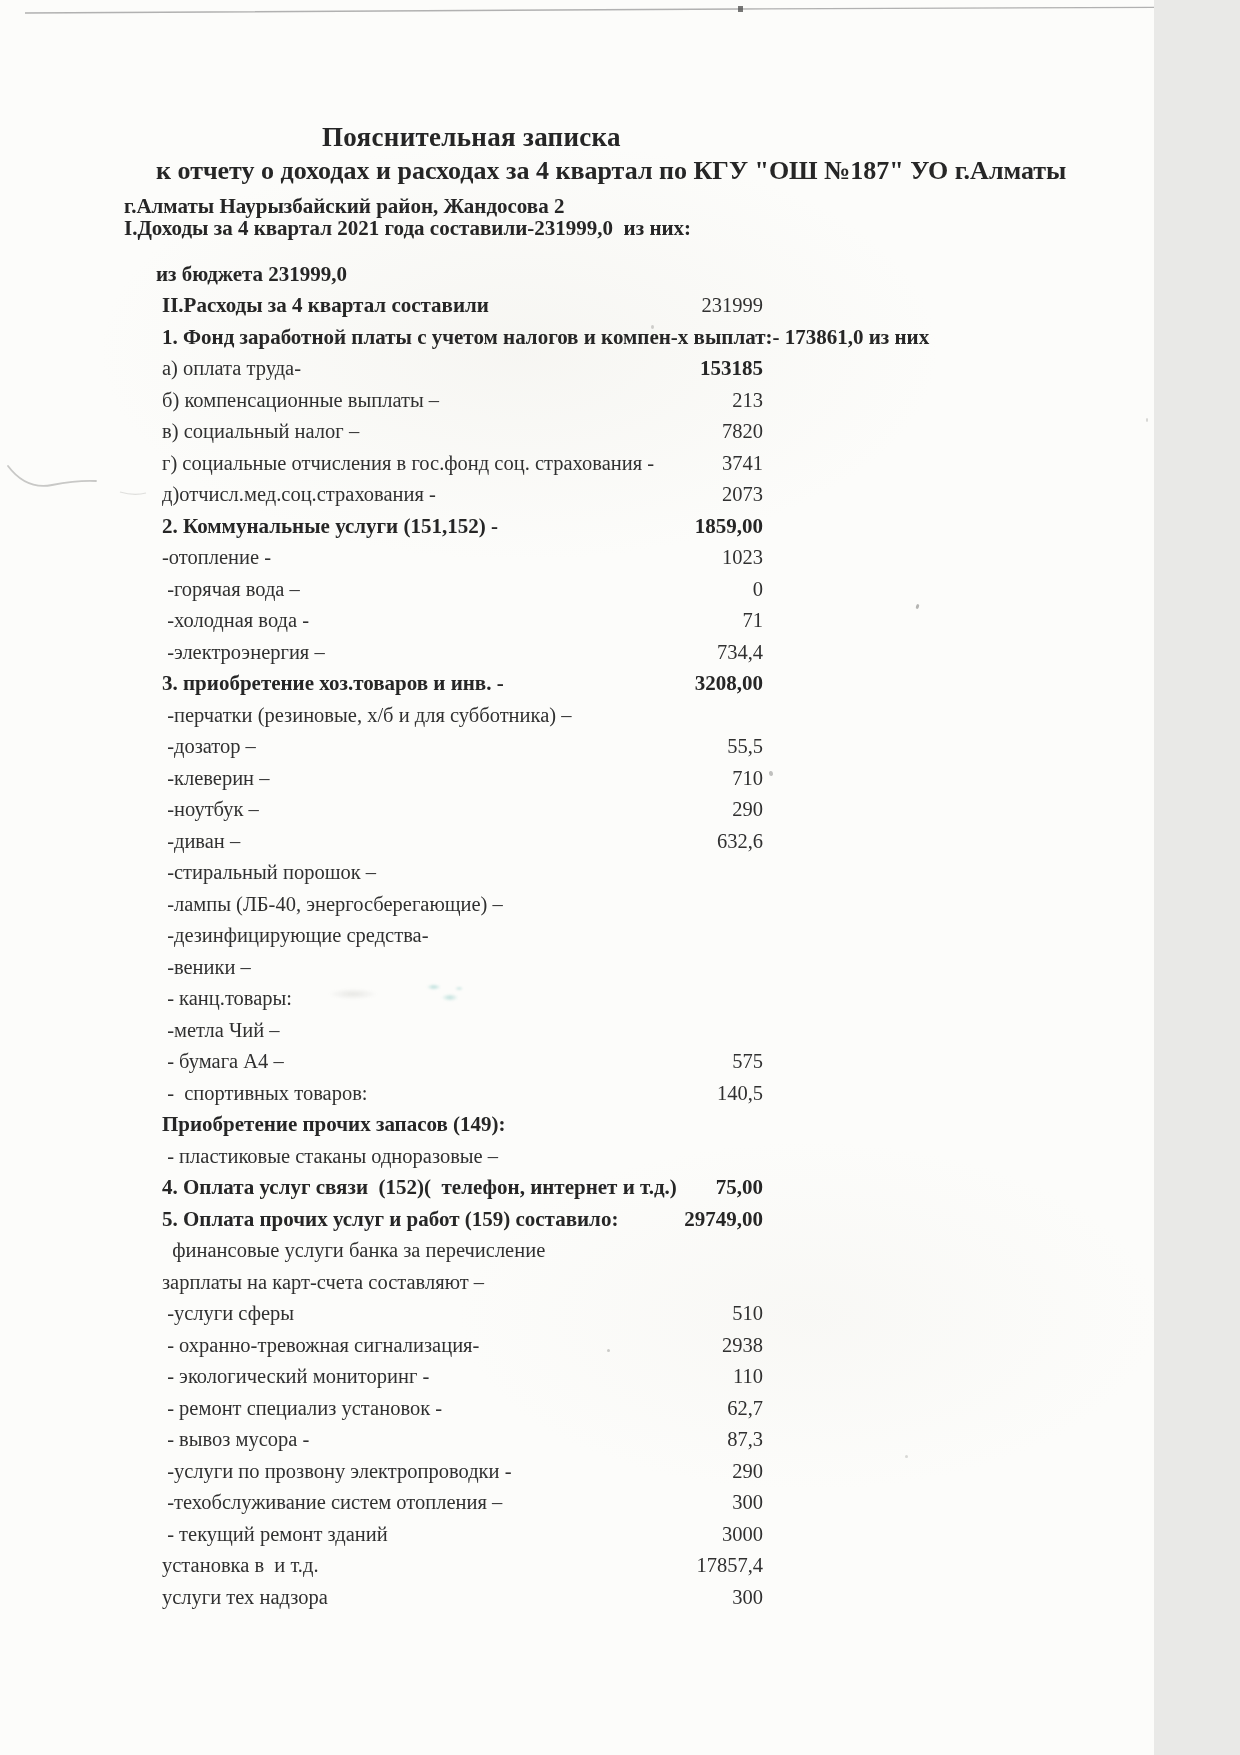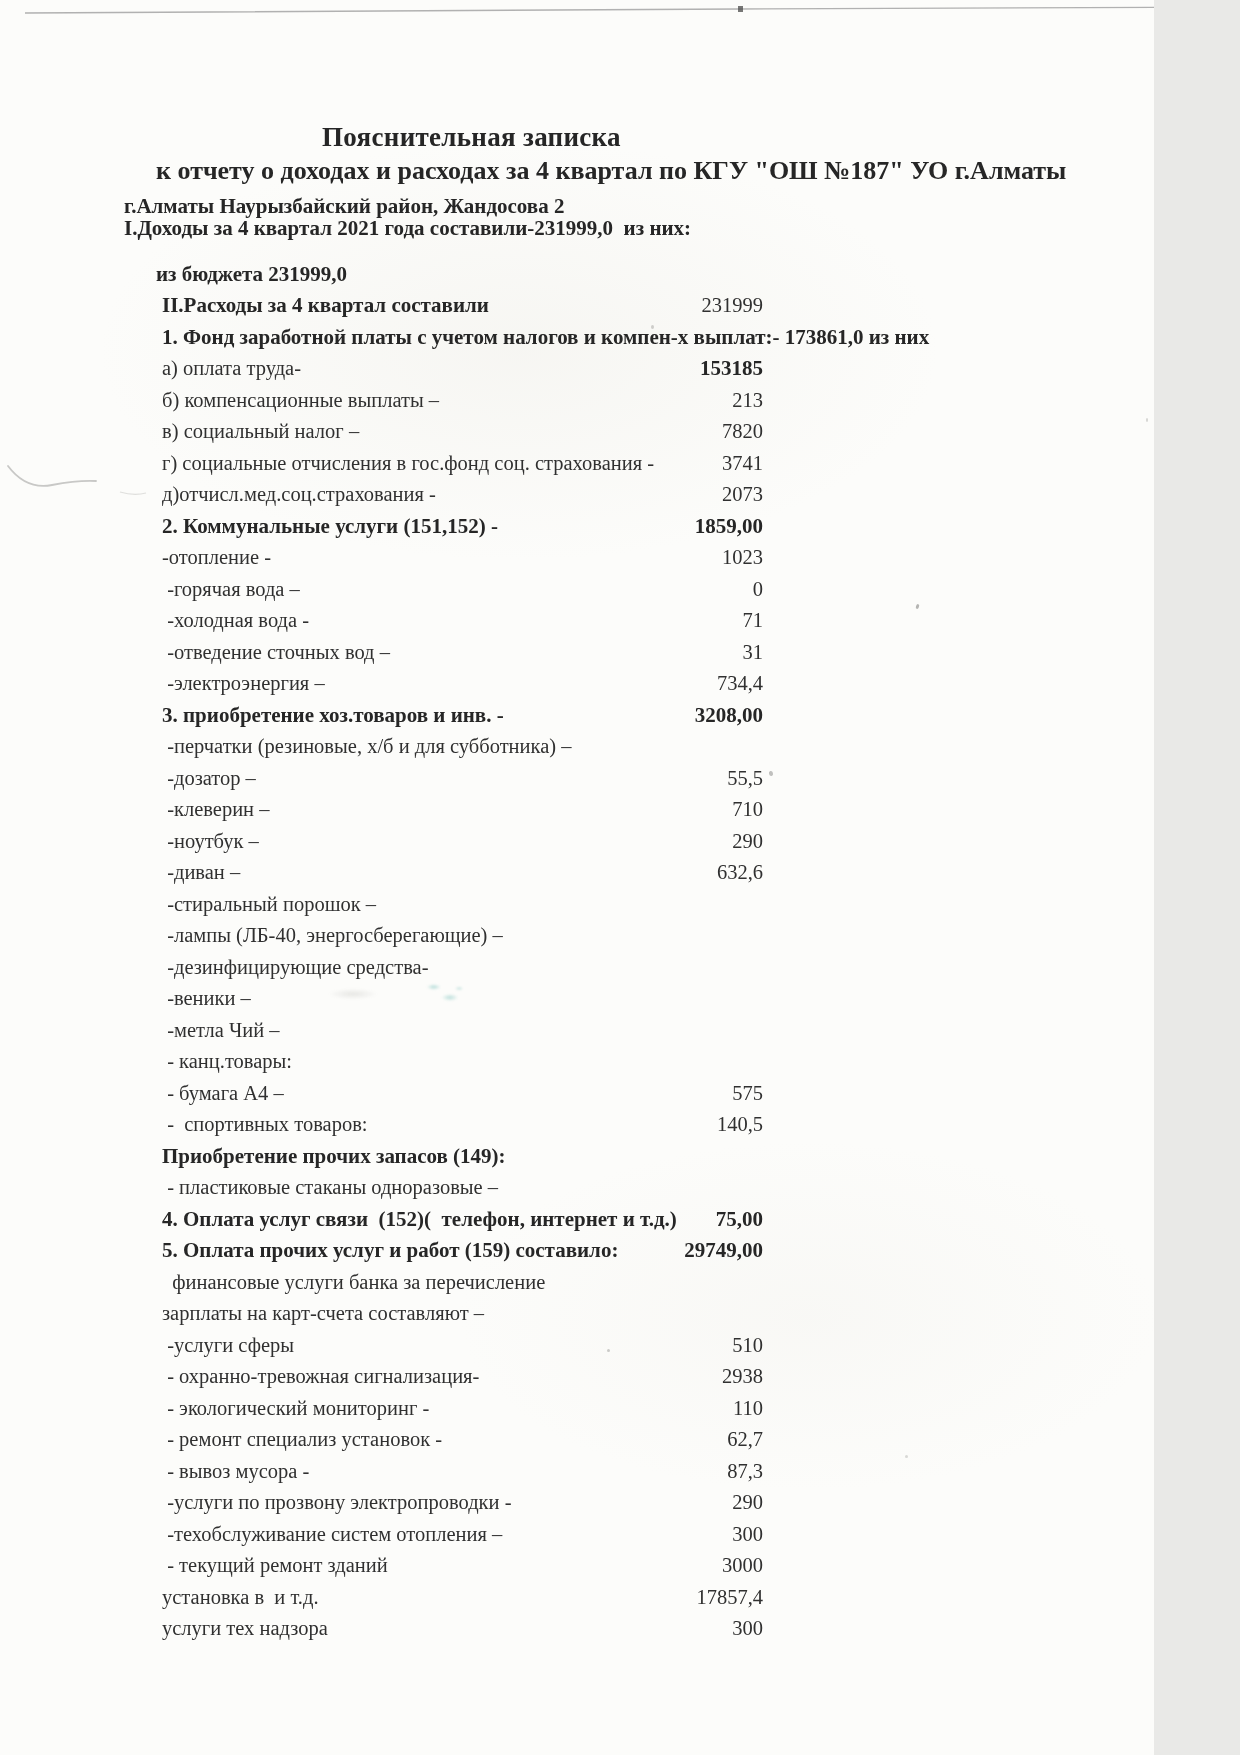--- a/index.html
+++ b/index.html
@@ -121,24 +121,20 @@
       </div>
       <div class="row">
         <span class="label"> -горячая вода –</span>
         <span class="value">0</span>
       </div>
       <div class="row">
         <span class="label"> -холодная вода -</span>
         <span class="value">71</span>
       </div>
       <div class="row">
-        <span class="label"> -отведение сточных вод –</span>
-        <span class="value">31</span>
-      </div>
-      <div class="row">
         <span class="label"> -электроэнергия –</span>
         <span class="value">734,4</span>
       </div>
       <div class="row">
         <span class="label bold">3. приобретение хоз.товаров и инв. -</span>
         <span class="value bold">3208,00</span>
       </div>
       <div class="row">
         <span class="label"> -перчатки (резиновые, х/б и для субботника) –</span>
         <span class="value"></span>
@@ -169,25 +165,25 @@
       </div>
       <div class="row">
         <span class="label"> -дезинфицирующие средства-</span>
         <span class="value"></span>
       </div>
       <div class="row">
         <span class="label"> -веники –</span>
         <span class="value"></span>
       </div>
       <div class="row">
+        <span class="label"> - канц.товары:</span>
+        <span class="value"></span>
+      </div>
+      <div class="row">
         <span class="label"> -метла Чий –</span>
-        <span class="value"></span>
-      </div>
-      <div class="row">
-        <span class="label"> - канц.товары:</span>
         <span class="value"></span>
       </div>
       <div class="row">
         <span class="label"> - бумага А4 –</span>
         <span class="value">575</span>
       </div>
       <div class="row">
         <span class="label"> -  спортивных товаров:</span>
         <span class="value">140,5</span>
       </div>

